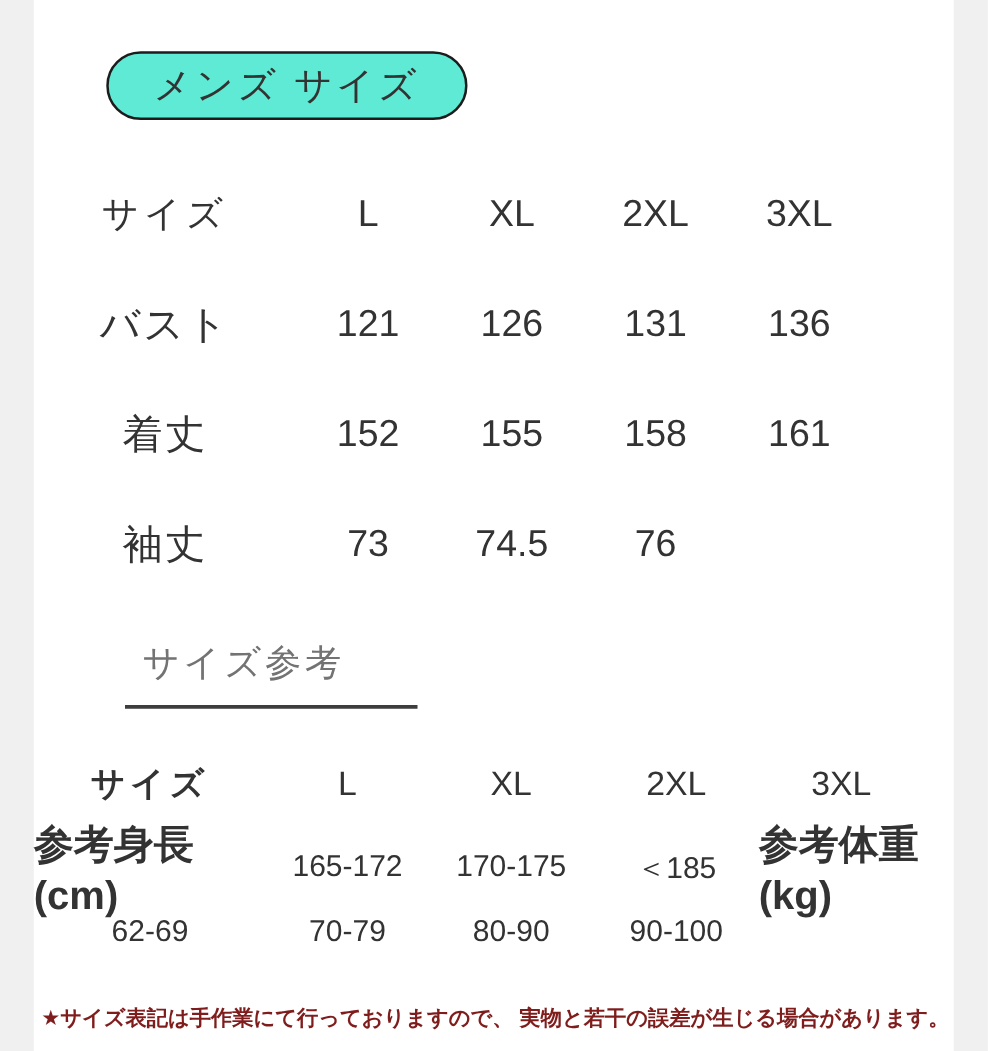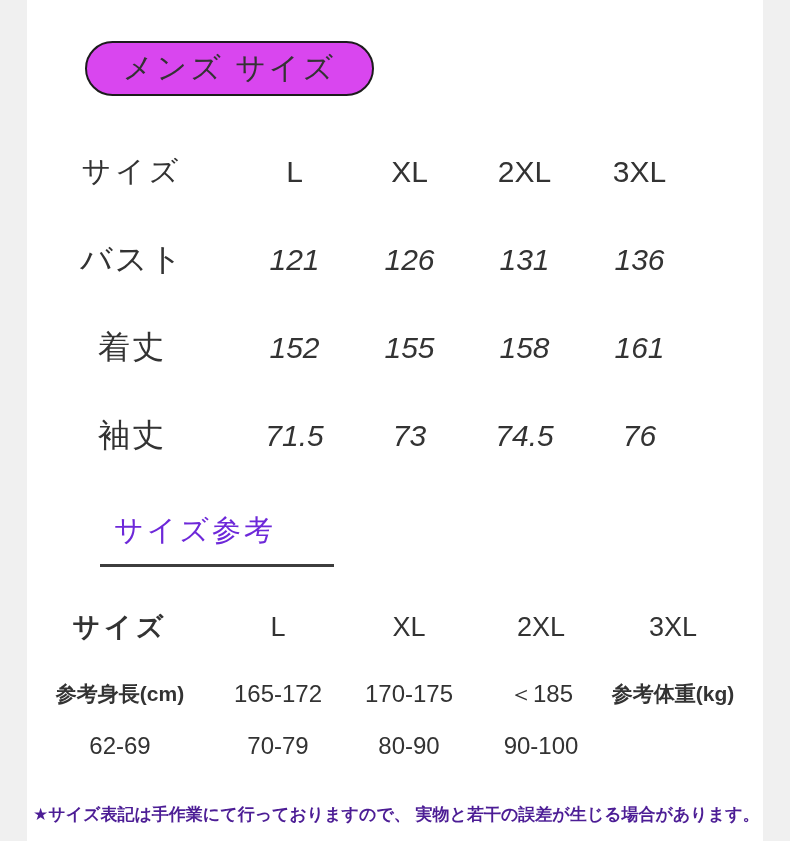--- a/index.html
+++ b/index.html
@@ -28,21 +28,21 @@
     position: absolute;
     left: 85px;
     top: 41px;
     width: 289px;
     height: 55px;
     border: 2.5px solid #1c1c1c;
     border-radius: 30px;
     display: flex;
     align-items: center;
     justify-content: center;
-    background: #d946ef;
+    background: #5eead4;
   }
   .title-pill span {
     font-size: 30px;
     letter-spacing: 3px;
     color: #333333;
   }
 
   
   .size-table {
     position: absolute;
@@ -53,67 +53,67 @@
     grid-auto-rows: 88px;
   }
   .size-table .cell {
     display: flex;
     align-items: center;
     justify-content: center;
   }
   .size-table .rowlabel { font-size: 32px; letter-spacing: 2px; }
   .size-table .head-first { font-size: 29px; letter-spacing: 4px; }
   .size-table .colhead { font-size: 30px; }
-  .size-table .val { font-size: 30px; font-style: italic; }
+  .size-table .val { font-size: 30px; }
 
   
   .ref-heading {
     position: absolute;
     left: 100px;
     top: 511px;
     width: 234px;
     padding-bottom: 13px;
     border-bottom: 3px solid #3d3d3d;
   }
   .ref-heading span {
     display: inline-block;
     padding-left: 14px;
     font-size: 29px;
     letter-spacing: 3px;
-    color: #6d28d9;
+    color: #737373;
   }
 
   
   .ref-table {
     position: absolute;
     left: 27px;
     top: 586px;
     display: grid;
     grid-template-columns: 186px 130px 132px 132px 132px;
   }
   .ref-table .cell {
     display: flex;
     align-items: center;
     justify-content: center;
   }
   .ref-table .hrow { height: 82px; }
   .ref-table .drow { height: 52px; }
   .ref-table .head-first { font-size: 27px; letter-spacing: 4px; font-weight: 600; }
   .ref-table .colhead { font-size: 27px; }
-  .ref-table .rowlabel { font-size: 21px; font-weight: 600; }
+  .ref-table .rowlabel { font-size: 32px; font-weight: 600; }
   .ref-table .val { font-size: 24px; }
 
   .footer-note {
     position: absolute;
     left: 33px;
     top: 803px;
     width: 740px;
     font-size: 17px;
     font-weight: 600;
-    color: #4c1d95;
+    color: #7f1d1d;
     white-space: nowrap;
   }
 </style>
 </head>
 <body>
 
 <div class="page">
 
   <div class="side-strip left"></div>
   <div class="side-strip right"></div>
@@ -136,21 +136,20 @@
     <div class="cell val">131</div>
     <div class="cell val">136</div>
 
     <div class="cell rowlabel">着丈</div>
     <div class="cell val">152</div>
     <div class="cell val">155</div>
     <div class="cell val">158</div>
     <div class="cell val">161</div>
 
     <div class="cell rowlabel">袖丈</div>
-    <div class="cell val">71.5</div>
     <div class="cell val">73</div>
     <div class="cell val">74.5</div>
     <div class="cell val">76</div>
   </div>
 
   <div class="ref-heading">
     <span>サイズ参考</span>
   </div>
 
   <div class="ref-table">

